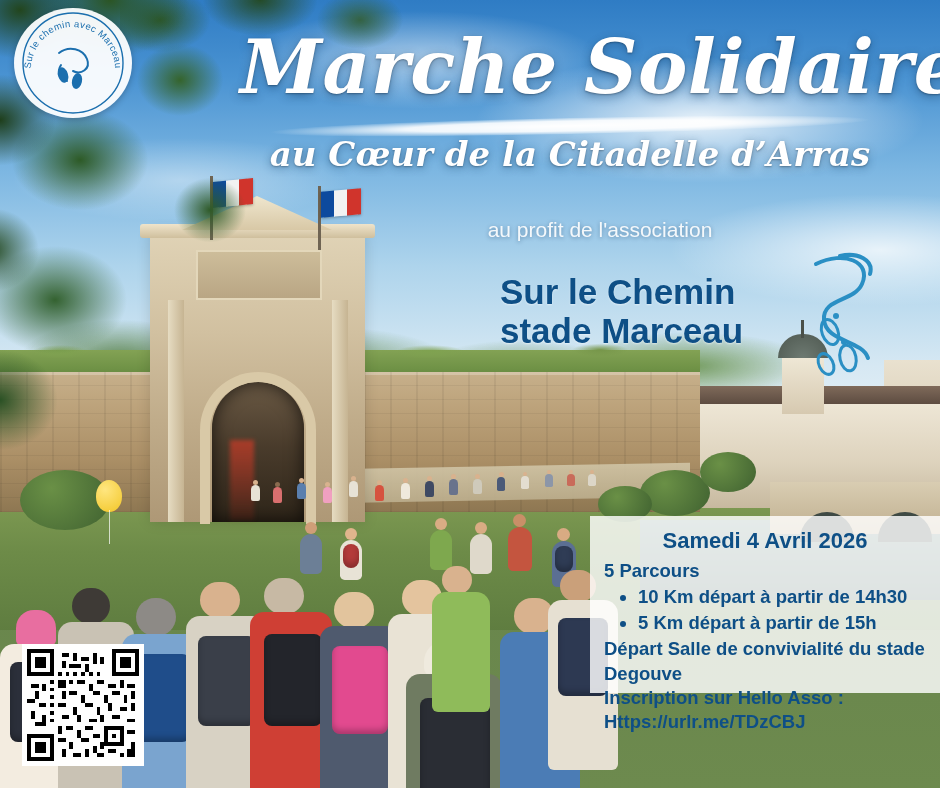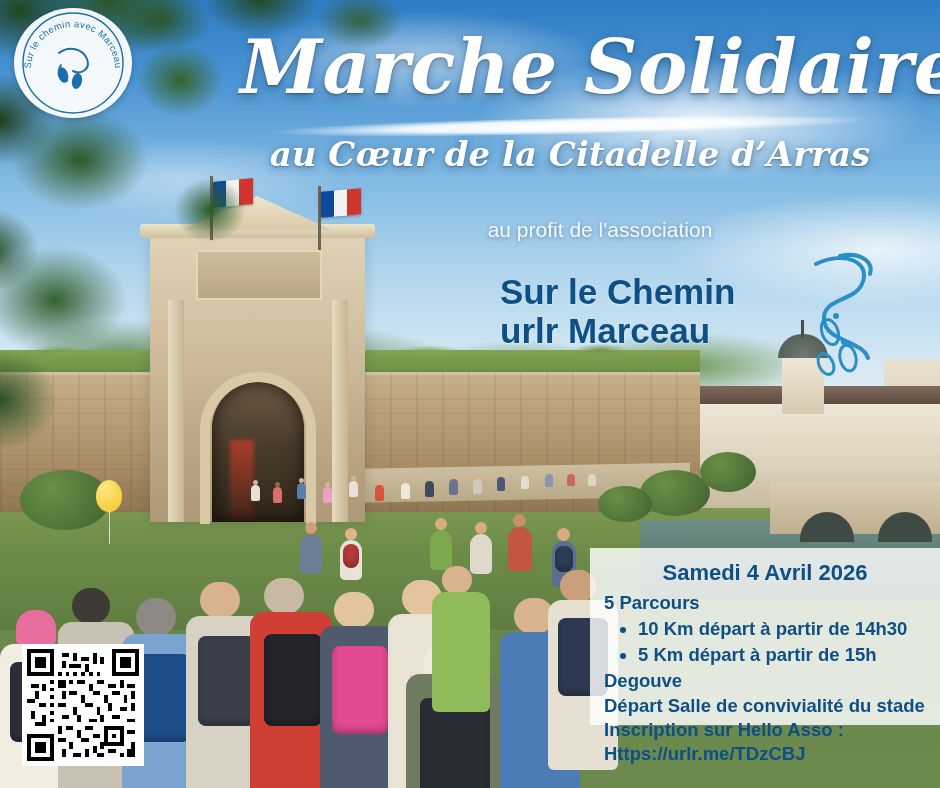--- a/index.html
+++ b/index.html
@@ -325,21 +325,21 @@
     font-family: "Liberation Sans", sans-serif;
     text-shadow: 0 1px 2px rgba(255,255,255,0.5);
   }
   .assoc-mark {
     position: absolute; left: 796px; top: 246px; width: 120px; height: 150px;
   }
 
   
   .info {
     position: absolute;
-    left: 590px; top: 548px; width: 350px; height: 177px;
+    left: 590px; top: 516px; width: 350px; height: 177px;
     background: rgba(255,255,255,0.82);
     padding: 10px 14px 8px 14px;
     box-sizing: border-box;
     color: #0e4f86;
     font-size: 18.5px;
     font-weight: bold;
     line-height: 1.32;
     font-family: "Liberation Sans", sans-serif;
   }
   .info .date {
@@ -577,21 +577,21 @@
     </svg>
   </div>
 
   <div class="title-main">Marche Solidaire</div>
   <div class="title-swoosh"></div>
   <div class="title-sub">au Cœur de la Citadelle d’Arras</div>
   <div class="benefit">au profit de l'association</div>
 
   <div class="assoc">
     <div>Sur le Chemin</div>
-    <div>urlr Marceau</div>
+    <div>stade Marceau</div>
   </div>
 
   <div class="assoc-mark">
     <svg width="120" height="150" viewBox="0 0 120 150" aria-hidden="true">
       <g fill="none" stroke="#2a8fc4" stroke-width="4" stroke-linecap="round">
         <path d="M20 18 C48 4, 76 16, 66 38 C58 56, 26 52, 28 74 C30 96, 66 94, 72 112"></path>
         <path d="M44 10 C62 6, 78 14, 74 28"></path>
       </g>
       <ellipse cx="34" cy="86" rx="8" ry="13" fill="none" stroke="#2a8fc4" stroke-width="3" transform="rotate(-20 34 86)"></ellipse>
       <ellipse cx="52" cy="112" rx="8" ry="13" fill="none" stroke="#2a8fc4" stroke-width="3" transform="rotate(-12 52 112)"></ellipse>
@@ -601,22 +601,22 @@
     </svg>
   </div>
 
   <div class="info">
     <div class="date">Samedi 4 Avril 2026</div>
     <div class="line">5 Parcours</div>
     <ul>
       <li>10 Km départ à partir de 14h30</li>
       <li>5 Km départ à partir de 15h</li>
     </ul>
+    <div class="line">Départ Salle de convivialité du stade</div>
     <div class="line">Degouve</div>
-    <div class="line">Départ Salle de convivialité du stade</div>
     <div class="line">Inscription sur Hello Asso :</div>
     <div class="line">Https://urlr.me/TDzCBJ</div>
   </div>
 
   <div class="qr">
     <svg width="112" height="112" viewBox="0 0 29 29" shape-rendering="crispEdges" aria-hidden="true">
       <rect width="29" height="29" fill="#fff"></rect>
       <g fill="#000">
 
         <rect x="0" y="0" width="7" height="1"></rect>

